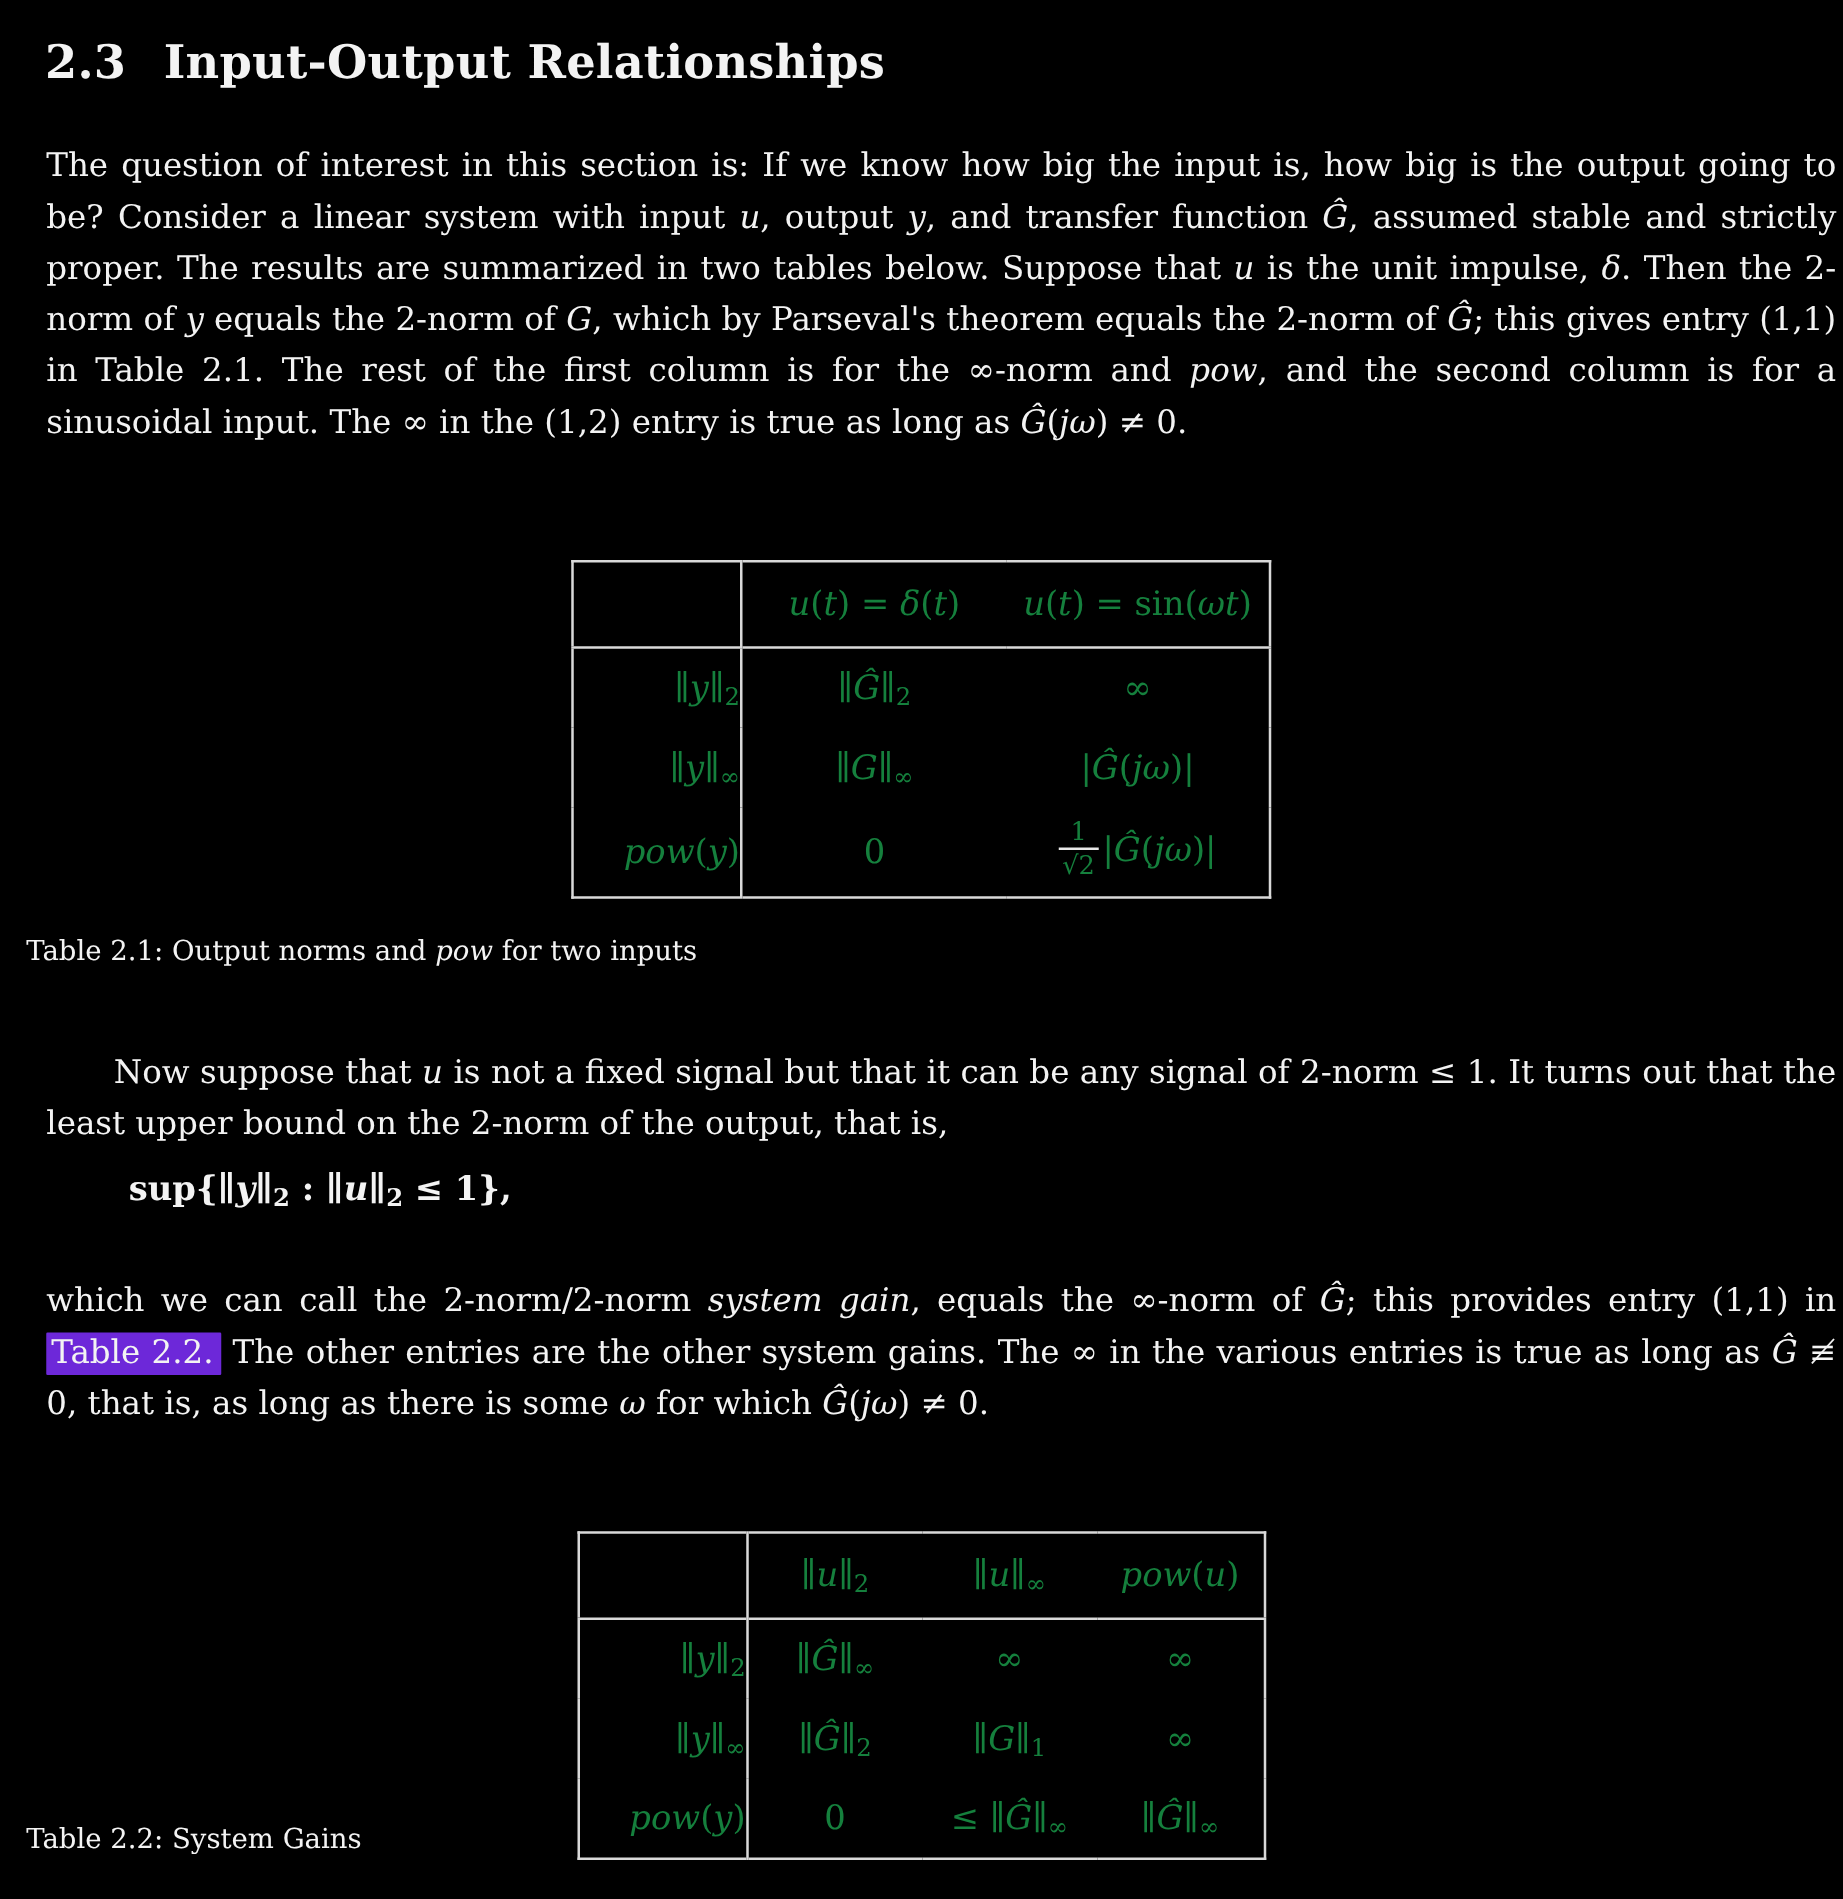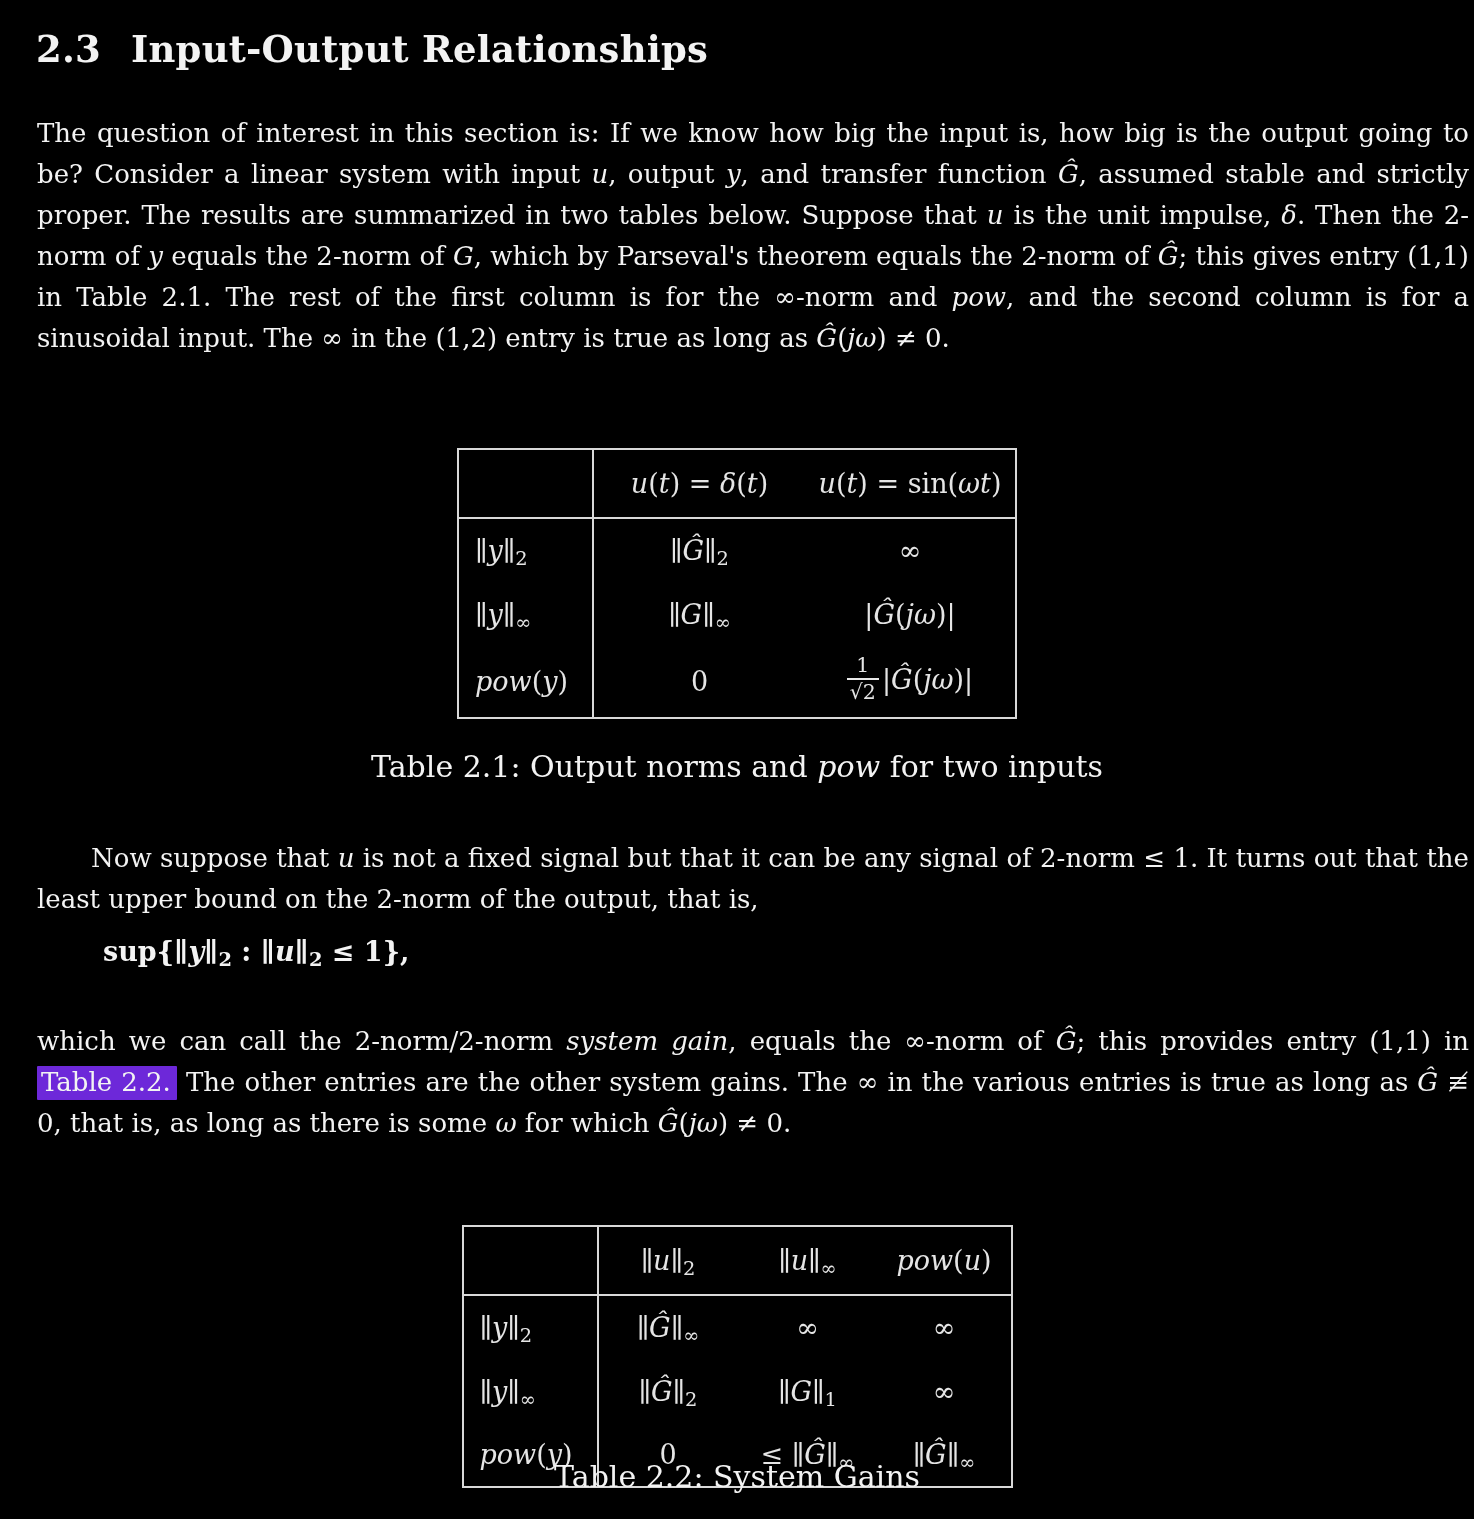--- a/index.html
+++ b/index.html
@@ -9,33 +9,33 @@
     font-family:"DejaVu Serif","DejaVu Sans",serif;
   }
   .blk{position:absolute;left:21px;width:1432px;}
   .heading{top:12px;font-size:37px;font-weight:bold;letter-spacing:.2px;margin:15px;}
   .heading .hnum{margin-right:30px;}
   .para{margin:16px;font-size:26px;line-height:41px;text-align:justify;}
   #p1{top:97px;}
   #p2{top:822px;text-indent:54px;}
   #p3{top:1005px;}
   .formula{top:936px;left:103px;width:1000px;font-size:27px;font-weight:bold;}
-  .caption{text-align:center;font-size:30px;}
+  .caption{font-size:22px;}
   #cap1{top:749px;}
   #cap2{top:1459px;}
   .twrap{text-align:center;}
   #t1wrap{top:448px;}
   #t2wrap{top:1225px;}
   table{
     border-collapse:collapse;margin:0 auto;font-size:27px;
-    border:2px solid #d9d9d9;color:#e5e5e5;table-layout:fixed;
+    border:2px solid #d9d9d9;color:#15803d;table-layout:fixed;
   }
   th,td{font-weight:normal;text-align:center;vertical-align:middle;padding:0;}
   th:first-child,td:first-child{
-    border-right:2px solid #d9d9d9;text-align:left;padding-left:16px;
+    border-right:2px solid #d9d9d9;text-align:right;padding-left:16px;
   }
   thead tr{border-bottom:2px solid #d9d9d9;height:69px;}
   #t1 tbody tr{height:64px;}
   #t1 tbody tr:last-child{height:72px;}
   #t2 tbody tr{height:64px;}
   sub{font-size:.72em;line-height:0;vertical-align:-.25em;}
   i{font-style:italic;}
   .frac{
     display:inline-flex;flex-direction:column;vertical-align:middle;
     font-size:.76em;line-height:1.2;text-align:center;margin-right:3px;

